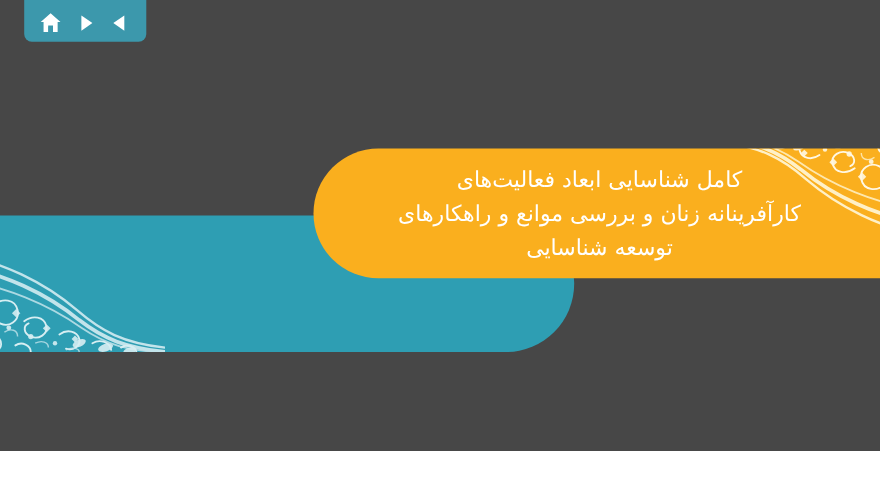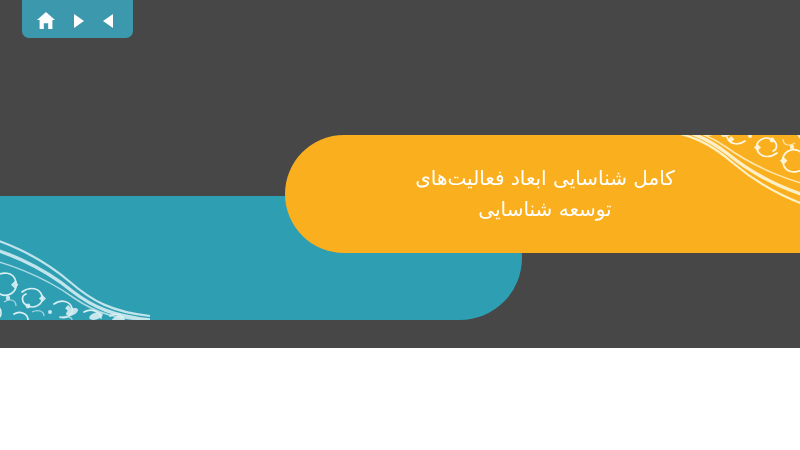--- a/index.html
+++ b/index.html
@@ -9,21 +9,21 @@
   body {
     width: 800px;
     height: 450px;
     overflow: hidden;
     font-family: "DejaVu Sans", "Liberation Sans", sans-serif;
   }
 
   #slide {
     position: relative;
     width: 800px;
-    height: 348px;
+    height: 410px;
     background: #474747;
     overflow: hidden;
   }
 
   
   #nav-bar {
     position: absolute;
     left: 22px;
     top: -6px;
     width: 111px;
@@ -197,20 +197,21 @@
       <g fill="#FFFBEE" opacity="0.9">
         <ellipse cx="38" cy="-6" rx="7" ry="3.4" transform="rotate(-18 38 -6)"></ellipse>
         <ellipse cx="16" cy="-9" rx="6" ry="3" transform="rotate(-14 16 -9)"></ellipse>
         <ellipse cx="62" cy="-2" rx="6.4" ry="3.2" transform="rotate(-24 62 -2)"></ellipse>
       </g>
     </svg>
   </div>
 
   <div id="title-block">
     <div class="title-line">کامل شناسایی ابعاد فعالیت‌های</div>
+    <div class="title-line">کارآفرینانه زنان و بررسی موانع و راهکارهای</div>
     <div class="title-line">توسعه شناسایی</div>
   </div>
 
   <div id="nav-bar">
     <div class="nav-icon" title="back">
       <svg width="20" height="20" viewBox="0 0 20 20" aria-hidden="true">
         <polygon points="14,3 14,17 4,10" fill="#FFFFFF"></polygon>
       </svg>
     </div>
     <div class="nav-icon" title="forward">

